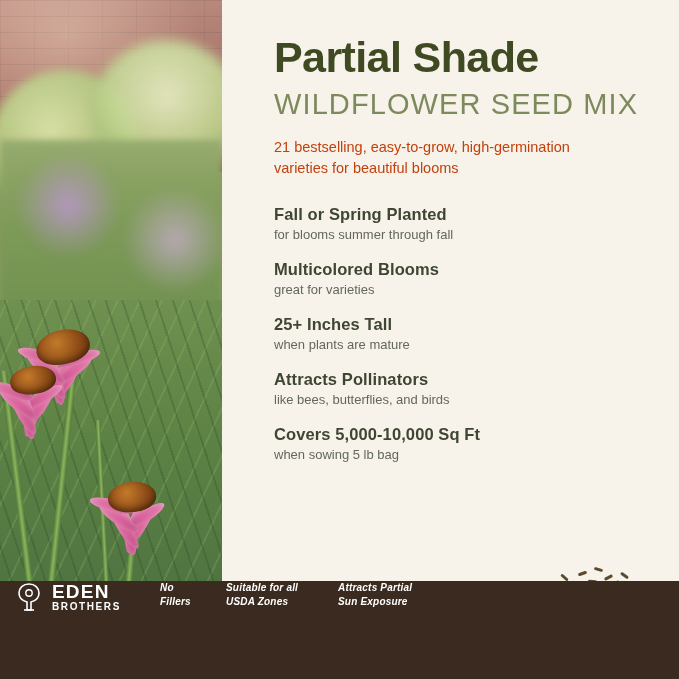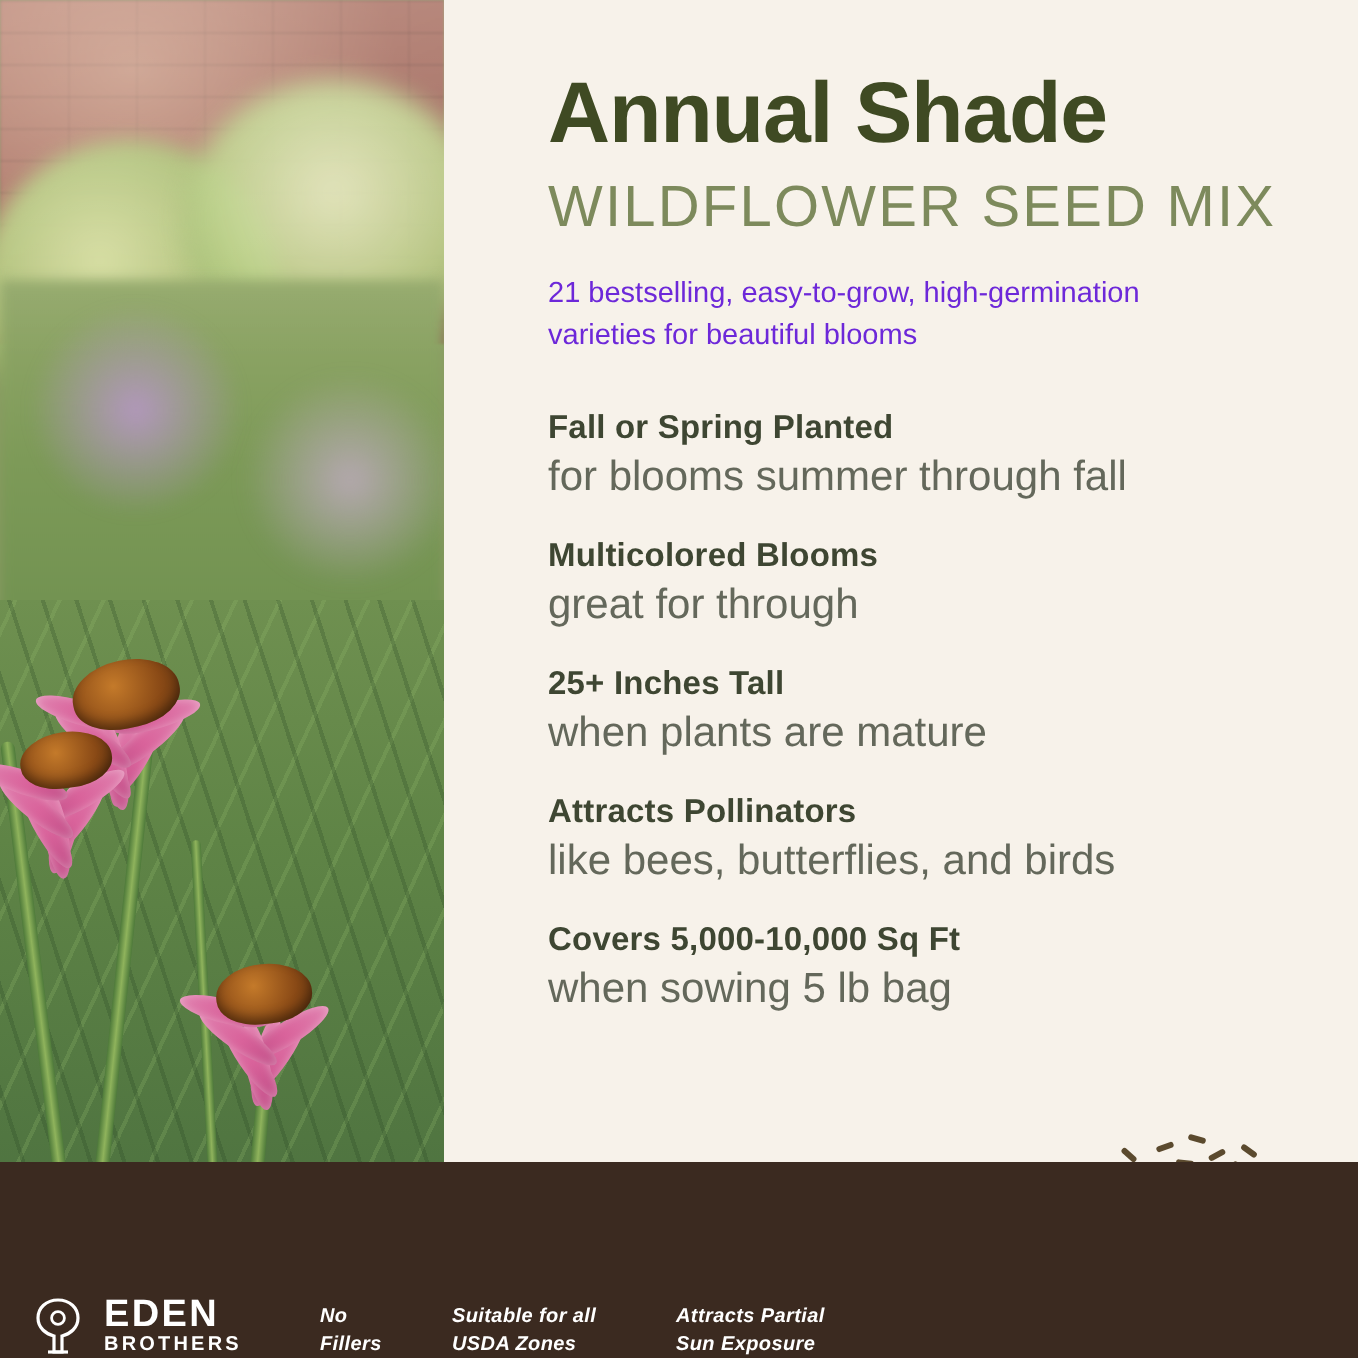--- a/index.html
+++ b/index.html
@@ -139,34 +139,34 @@
     margin-top: 8px;
     font-size: 29px;
     letter-spacing: 1.1px;
     color: #7d8a5c;
     font-weight: normal;
   }
   .lede {
     margin-top: 16px;
     font-size: 14.5px;
     line-height: 1.45;
-    color: #6d28d9;
+    color: #c2410c;
     max-width: 352px;
   }
   .features { margin-top: 26px; }
   .feature { margin-bottom: 18px; }
   .feature .f-title {
     font-size: 16.5px;
     color: #3e4632;
     font-weight: bold;
     letter-spacing: .1px;
   }
   .feature .f-sub {
     margin-top: 3px;
-    font-size: 21px;
+    font-size: 13px;
     color: #64685b;
   }
 
   
   .footer {
     position: absolute;
     left: 0; bottom: 0;
     width: 679px; height: 98px;
     background: #3b2a20;
     color: #fff;
@@ -175,21 +175,21 @@
   .torn {
     position: absolute;
     left: 0; top: -16px;
     width: 679px; height: 26px;
   }
   .footer-inner {
     position: absolute;
     left: 0; top: 0;
     width: 679px; height: 98px;
     display: flex;
-    align-items: flex-end;
+    align-items: flex-start;
     padding: 0 14px;
   }
   .logo {
     display: flex;
     align-items: center;
     gap: 8px;
     width: 146px;
     flex: 0 0 146px;
   }
   .logo-mark { width: 30px; height: 32px; }
@@ -281,32 +281,32 @@
         <span style="left:20px;top:36px;transform:rotate(-56deg)"></span>
         <span style="left:10px;top:30px;transform:rotate(-76deg)"></span>
       </div>
       <div class="cone"></div>
     </div>
 
     <div class="photo-fade"></div>
   </div>
 
   <div class="content">
-    <h1 class="title">Annual Shade</h1>
+    <h1 class="title">Partial Shade</h1>
     <h2 class="subtitle">WILDFLOWER SEED MIX</h2>
     <p class="lede">21 bestselling, easy-to-grow, high-germination varieties for beautiful blooms</p>
 
     <div class="features">
       <div class="feature">
         <div class="f-title">Fall or Spring Planted</div>
         <div class="f-sub">for blooms summer through fall</div>
       </div>
       <div class="feature">
         <div class="f-title">Multicolored Blooms</div>
-        <div class="f-sub">great for through</div>
+        <div class="f-sub">great for varieties</div>
       </div>
       <div class="feature">
         <div class="f-title">25+ Inches Tall</div>
         <div class="f-sub">when plants are mature</div>
       </div>
       <div class="feature">
         <div class="f-title">Attracts Pollinators</div>
         <div class="f-sub">like bees, butterflies, and birds</div>
       </div>
       <div class="feature">

